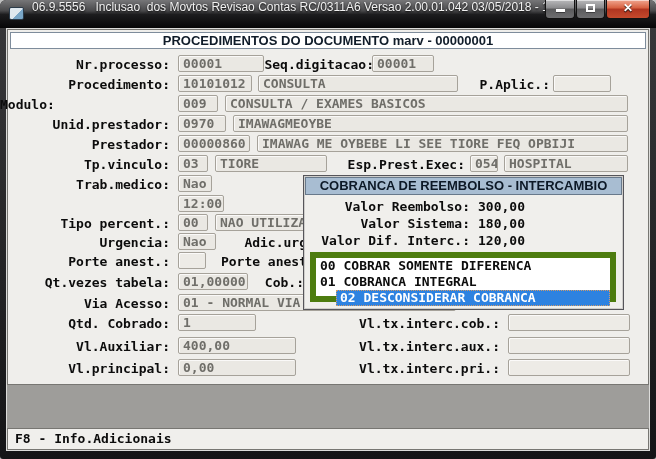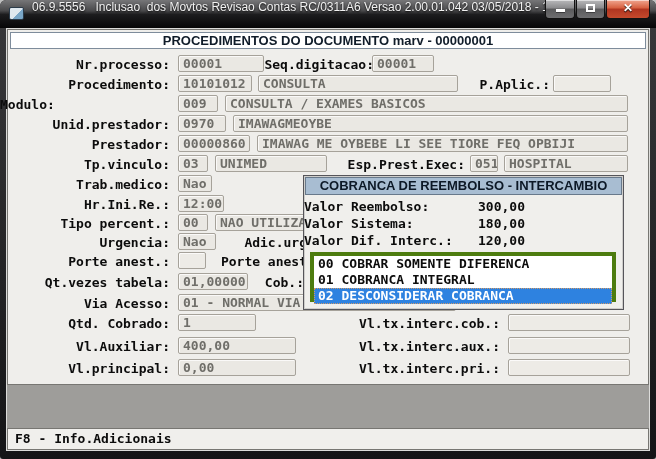--- a/index.html
+++ b/index.html
@@ -56,28 +56,28 @@
   
   .popup{position:absolute;left:303px;top:175px;width:321px;height:135px;
     background:#f0efec;border:1px solid #56555a;
     box-shadow:inset 0 0 0 1px #cfcecb;}
   .popup-title{position:absolute;left:1px;right:1px;top:1px;height:18px;
     background:#a8bdd2;border:1px solid #68798b;
     color:#0c1826;font:bold 13px "Liberation Sans",sans-serif;
     text-align:center;line-height:16px;}
   .info-row{position:absolute;left:0;width:100%;height:16px;display:flex;
     font:bold 13px "DejaVu Sans Mono",monospace;color:#0c0c0c;}
-  .info-row .il{width:166px;text-align:left;}
+  .info-row .il{width:166px;text-align:right;}
   .info-row .iv{padding-left:8px;}
   .popup-list{position:absolute;left:6px;top:76px;width:306px;height:50px;
-    background:#ffffff;border:4px solid #4d7c0f;}
+    background:#ffffff;border:6px solid #4d7c0f;}
   .opt{height:16px;font:bold 13px "DejaVu Sans Mono",monospace;color:#0c0c0c;
     line-height:16px;padding-left:4px;white-space:nowrap;cursor:default;}
   .opt.selected{background:#2e82e0;color:#ffffff;outline:1px dotted #cf9a6a;
-    outline-offset:-1px;}
+    outline-offset:-1px;margin-left:20px;}
   
   .f8bar{position:absolute;left:1px;right:1px;bottom:1px;height:22px;
     background:#f0efec;border:1px solid #777672;
     color:#0c0c0c;font:bold 13px "DejaVu Sans Mono",monospace;
     line-height:20px;padding-left:7px;}
 </style>
 </head>
 <body>
 
 <div class="window">
@@ -117,29 +117,28 @@
   <div class="flabel" style="left:0;width:170px;top:117px;text-align:right">Unid.prestador:</div>
   <div class="box" style="left:178px;top:115px;width:48px">0970</div>
   <div class="box" style="left:233px;top:115px;width:395px">IMAWAGMEOYBE</div>
 
   <div class="flabel" style="left:0;width:170px;top:137px;text-align:right">Prestador:</div>
   <div class="box" style="left:178px;top:135px;width:72px">00000860</div>
   <div class="box" style="left:257px;top:135px;width:371px">IMAWAG ME OYBEBE LI SEE TIORE FEQ OPBIJI</div>
 
   <div class="flabel" style="left:0;width:170px;top:157px;text-align:right">Tp.vinculo:</div>
   <div class="box" style="left:178px;top:155px;width:30px">03</div>
-  <div class="box" style="left:215px;top:155px;width:112px">UNIMED</div>
+  <div class="box" style="left:215px;top:155px;width:112px">TIORE</div>
   <div class="flabel" style="left:337px;width:128px;top:157px">Esp.Prest.Exec:</div>
-  <div class="box" style="left:470px;top:155px;width:28px">051</div>
+  <div class="box" style="left:470px;top:155px;width:28px">054</div>
   <div class="box" style="left:504px;top:155px;width:124px">HOSPITAL</div>
 
   <div class="flabel" style="left:0;width:170px;top:177px;text-align:right">Trab.medico:</div>
   <div class="box" style="left:178px;top:175px;width:34px">Nao</div>
 
-  <div class="flabel" style="left:0;width:170px;top:197px;text-align:right">Hr.Ini.Re.:</div>
   <div class="box" style="left:178px;top:195px;width:46px">12:00</div>
 
   <div class="flabel" style="left:0;width:170px;top:216px;text-align:right">Tipo percent.:</div>
   <div class="box" style="left:178px;top:214px;width:30px">00</div>
   <div class="box" style="left:215px;top:214px;width:240px">NAO UTILIZA</div>
 
   <div class="flabel" style="left:0;width:170px;top:235px;text-align:right">Urgencia:</div>
   <div class="box" style="left:178px;top:233px;width:38px">Nao</div>
   <div class="flabel" style="left:0;width:170px;top:254px;text-align:right">Porte anest.:</div>
 

